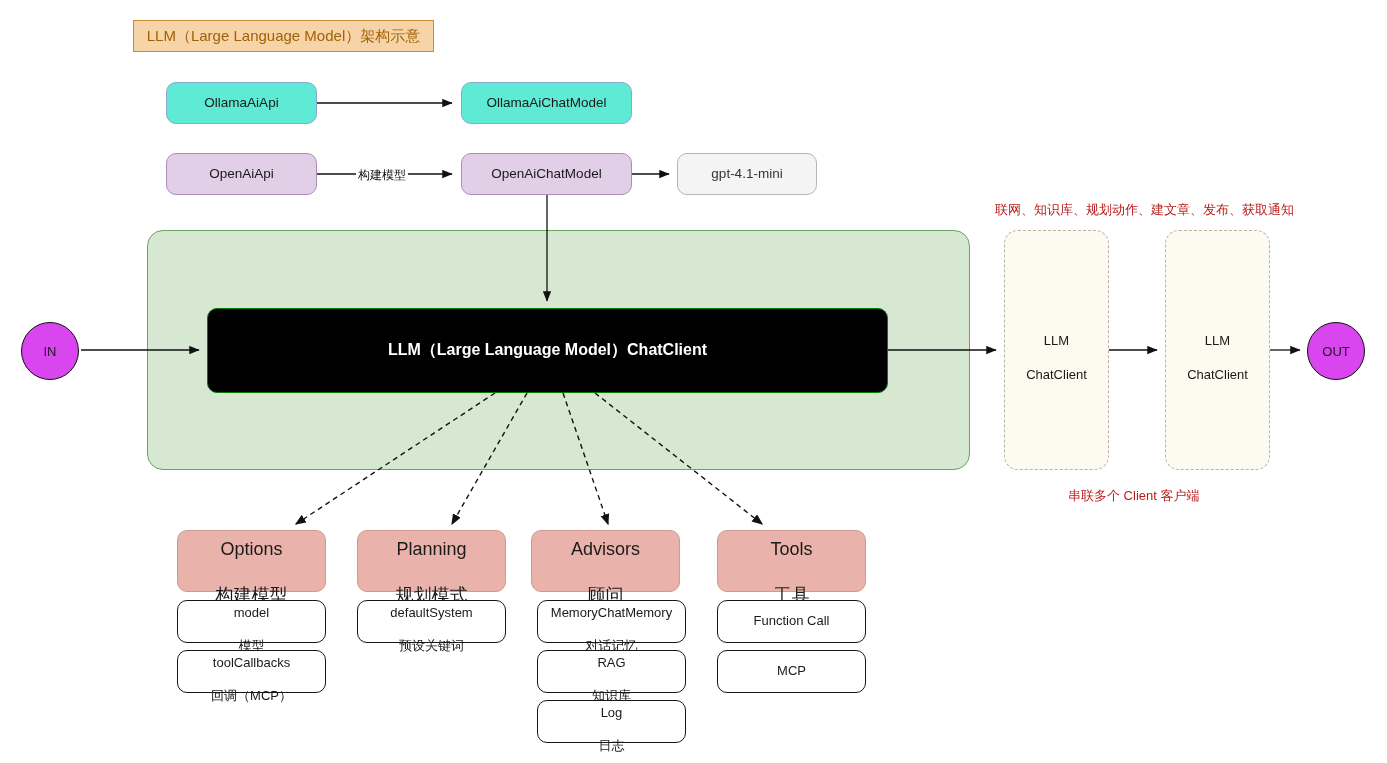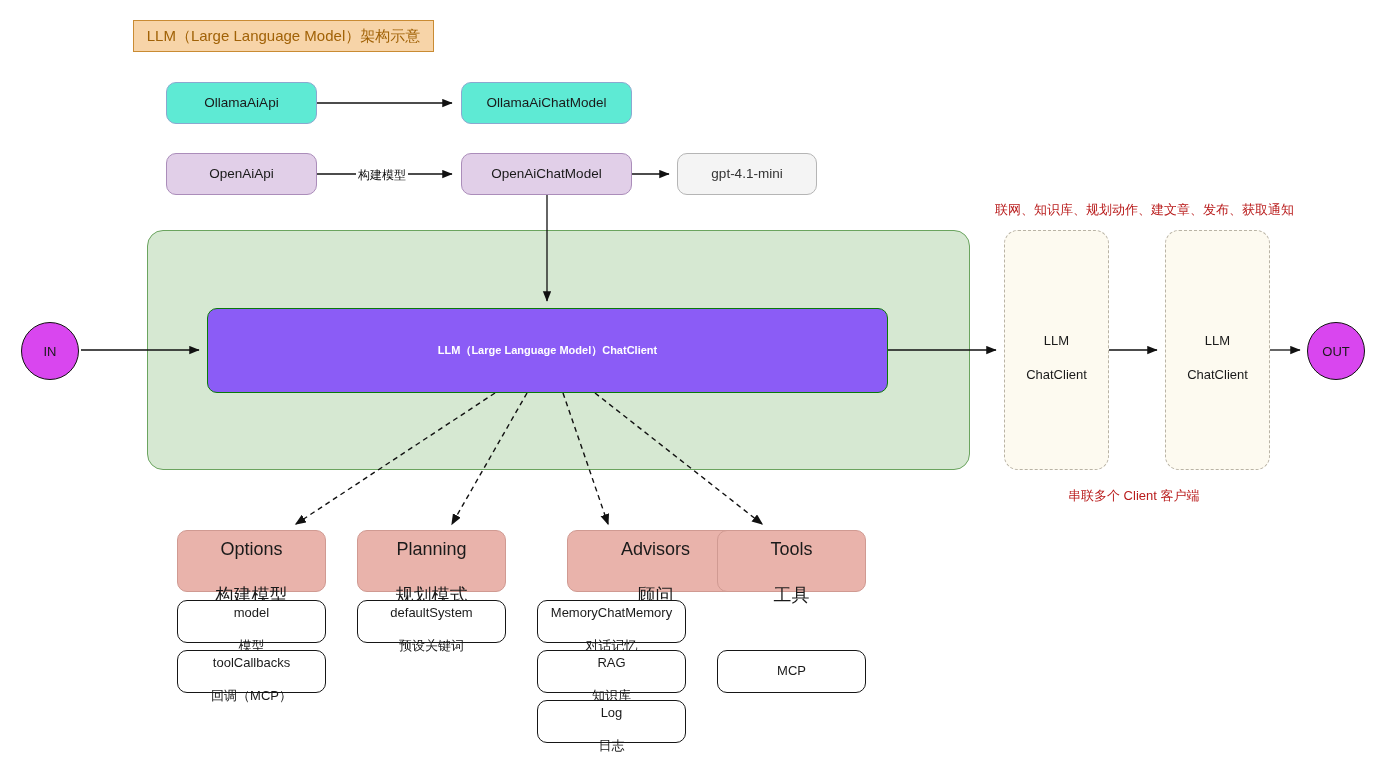--- a/index.html
+++ b/index.html
@@ -95,25 +95,25 @@
     border: 1px solid #6ba45f;
     border-radius: 16px;
     z-index: 1;
   }
   
   .green-main {
     left: 207px;
     top: 308px;
     width: 681px;
     height: 85px;
-    background: #8b5cf6;
+    background: #000000;
     border: 1px solid #0a7a09;
     border-radius: 10px;
     color: #ffffff;
-    font-size: 11px;
+    font-size: 16px;
     font-weight: bold;
     z-index: 4;
   }
   
   .circle {
     position: absolute;
     border-radius: 50%;
     background: #d946ef;
     border: 1.5px solid #111;
     display: flex;
@@ -252,21 +252,21 @@
       <span>规划模式</span>
     </span>
   </div>
   <div class="node white" style="left:357px; top:600px; width:149px; height:43px;">
     <span>
       <span>defaultSystem</span><br>
       <span>预设关键词</span>
     </span>
   </div>
 
-  <div class="node pink" style="left:567px; top:530px; width:177px; height:62px;">
+  <div class="node pink" style="left:531px; top:530px; width:149px; height:62px;">
     <span>
       <span>Advisors</span><br>
       <span>顾问</span>
     </span>
   </div>
   <div class="node white" style="left:537px; top:600px; width:149px; height:43px;">
     <span>
       <span>MemoryChatMemory</span><br>
       <span>对话记忆</span>
     </span>
@@ -283,17 +283,20 @@
       <span>日志</span>
     </span>
   </div>
 
   <div class="node pink" style="left:717px; top:530px; width:149px; height:62px;">
     <span>
       <span>Tools</span><br>
       <span>工具</span>
     </span>
   </div>
+  <div class="node white" style="left:717px; top:600px; width:149px; height:43px;">
+    <span>Function Call</span>
+  </div>
   <div class="node white" style="left:717px; top:650px; width:149px; height:43px;">
     <span>MCP</span>
   </div>
 
 </div>
 
 </body></html>

